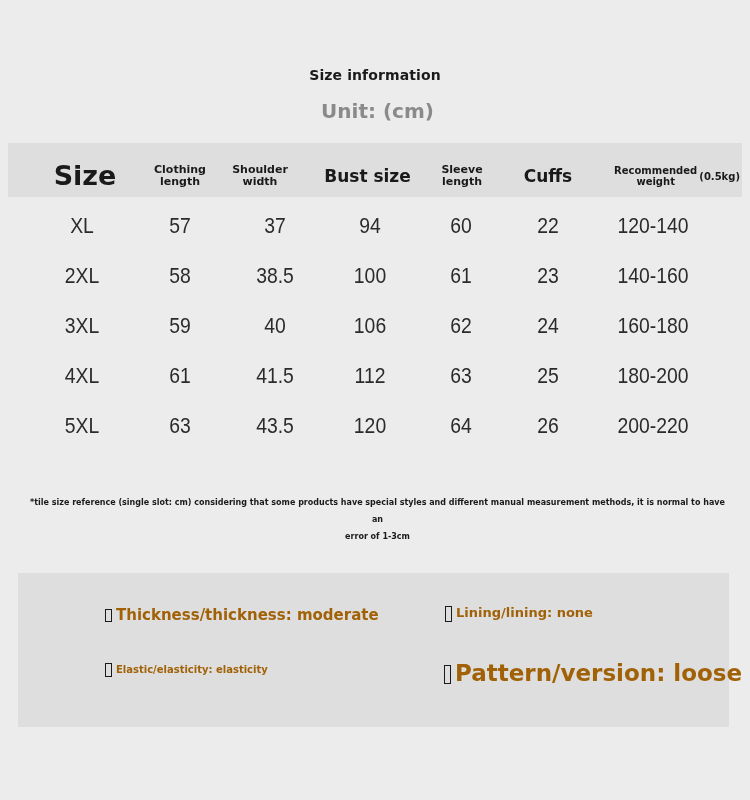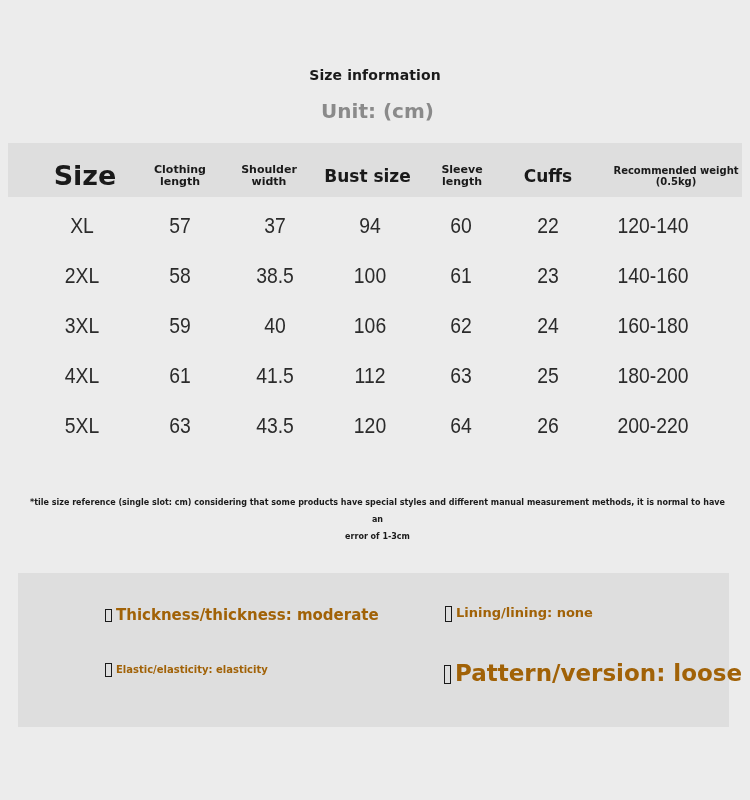--- a/index.html
+++ b/index.html
@@ -50,35 +50,35 @@
 
 <div class="header-band"></div>
 
 <div class="hcell hsize" style="left:30px;width:110px;">
   <span>Size</span>
 </div>
 <div class="hcell hsmall" style="left:135px;width:90px;flex-direction:column;">
   <span>Clothing</span>
   <span>length</span>
 </div>
-<div class="hcell hsmall" style="left:224px;width:90px;flex-direction:column;">
+<div class="hcell hsmall" style="left:215px;width:90px;flex-direction:column;">
   <span>Shoulder</span>
   <span>width</span>
 </div>
 <div class="hcell hbig" style="left:315px;width:105px;">
   <span>Bust size</span>
 </div>
 <div class="hcell hsmall" style="left:418px;width:88px;flex-direction:column;">
   <span>Sleeve</span>
   <span>length</span>
 </div>
 <div class="hcell hbig" style="left:503px;width:90px;">
   <span>Cuffs</span>
 </div>
-<div class="hcell hweight" style="left:612px;width:128px;flex-direction:column;">
+<div class="hcell hweight" style="left:612px;width:128px;flex-direction:row;">
   <span>Recommended weight</span>
   <span>(0.5kg)</span>
 </div>
 
 <div id="table-body">
     <div>
       <div class="cell" style="left: 42px; width: 80px; top: 211px;">XL</div>
       <div class="cell" style="left: 150px; width: 60px; top: 211px;">57</div>
       <div class="cell" style="left: 240px; width: 70px; top: 211px;">37</div>
       <div class="cell" style="left: 335px; width: 70px; top: 211px;">94</div>

